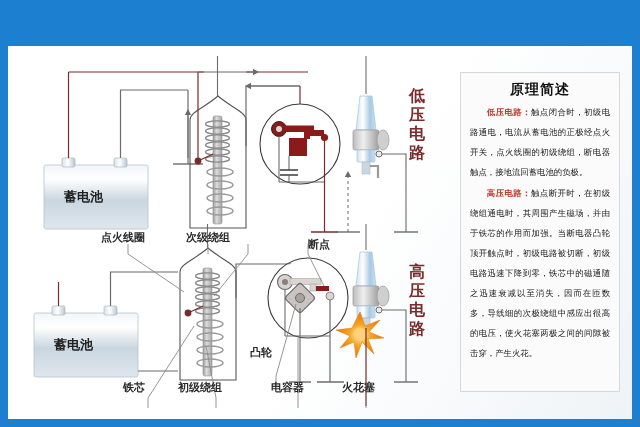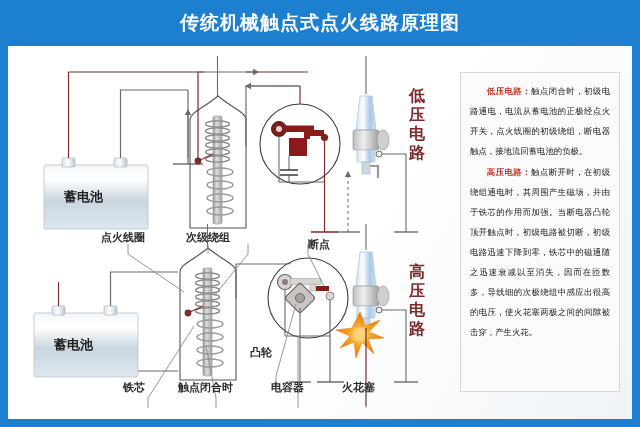--- a/index.html
+++ b/index.html
@@ -70,23 +70,20 @@
     font-family:"DejaVu Sans","Liberation Sans",sans-serif;
   }
   svg{display:block;}
   .svg-layer{position:absolute;left:0;top:0;}
 </style>
 </head>
 <body>
 
 <div class="page">
 
-  <div class="header">
-    <div class="header-title">传统机械触点式点火线路原理图</div>
-  </div>
 
   <div class="canvas">
 
     <svg class="svg-layer" width="624" height="373" viewBox="0 0 624 373">
       <defs>
         <linearGradient id="battGrad" x1="0" y1="0" x2="0" y2="1">
           <stop offset="0%" stop-color="#f2f6f9"></stop>
           <stop offset="22%" stop-color="#ffffff"></stop>
           <stop offset="55%" stop-color="#c9d6e0"></stop>
           <stop offset="100%" stop-color="#dfe7ee"></stop>
@@ -325,25 +322,26 @@
     </div>
 
     <div class="batt-label" style="left:56px;top:142px;">蓄电池</div>
     <div class="batt-label" style="left:46px;top:290px;">蓄电池</div>
 
     <div class="dlabel" style="left:93px;top:184px;">点火线圈</div>
     <div class="dlabel" style="left:178px;top:184px;">次级绕组</div>
     <div class="dlabel" style="left:277px;top:191px;margin-left:23px;">断点</div>
     <div class="dlabel" style="left:242px;top:299px;">凸轮</div>
     <div class="dlabel" style="left:115px;top:334px;">铁芯</div>
-    <div class="dlabel" style="left:170px;top:334px;">触点闭合时</div>
+    <div class="dlabel" style="left:170px;top:334px;">初级绕组</div>
     <div class="dlabel" style="left:263px;top:334px;">电容器</div>
     <div class="dlabel" style="left:334px;top:334px;">火花塞</div>
 
     <div class="info-panel">
+      <div class="info-title">原理简述</div>
       <p class="info-para">
         <span class="kw">低压电路：</span><span>触点闭合时，初级电路通电，电流从蓄电池的正极经点火开关，点火线圈的初级绕组，断电器触点，接地流回蓄电池的负极。</span>
       </p>
       <p class="info-para">
         <span class="kw">高压电路：</span><span>触点断开时，在初级绕组通电时，其周围产生磁场，并由于铁芯的作用而加强。当断电器凸轮顶开触点时，初级电路被切断，初级电路迅速下降到零，铁芯中的磁通随之迅速衰减以至消失，因而在匝数多，导线细的次极绕组中感应出很高的电压，使火花塞两极之间的间隙被击穿，产生火花。</span>
       </p>
     </div>
 
   </div>
 </div>

